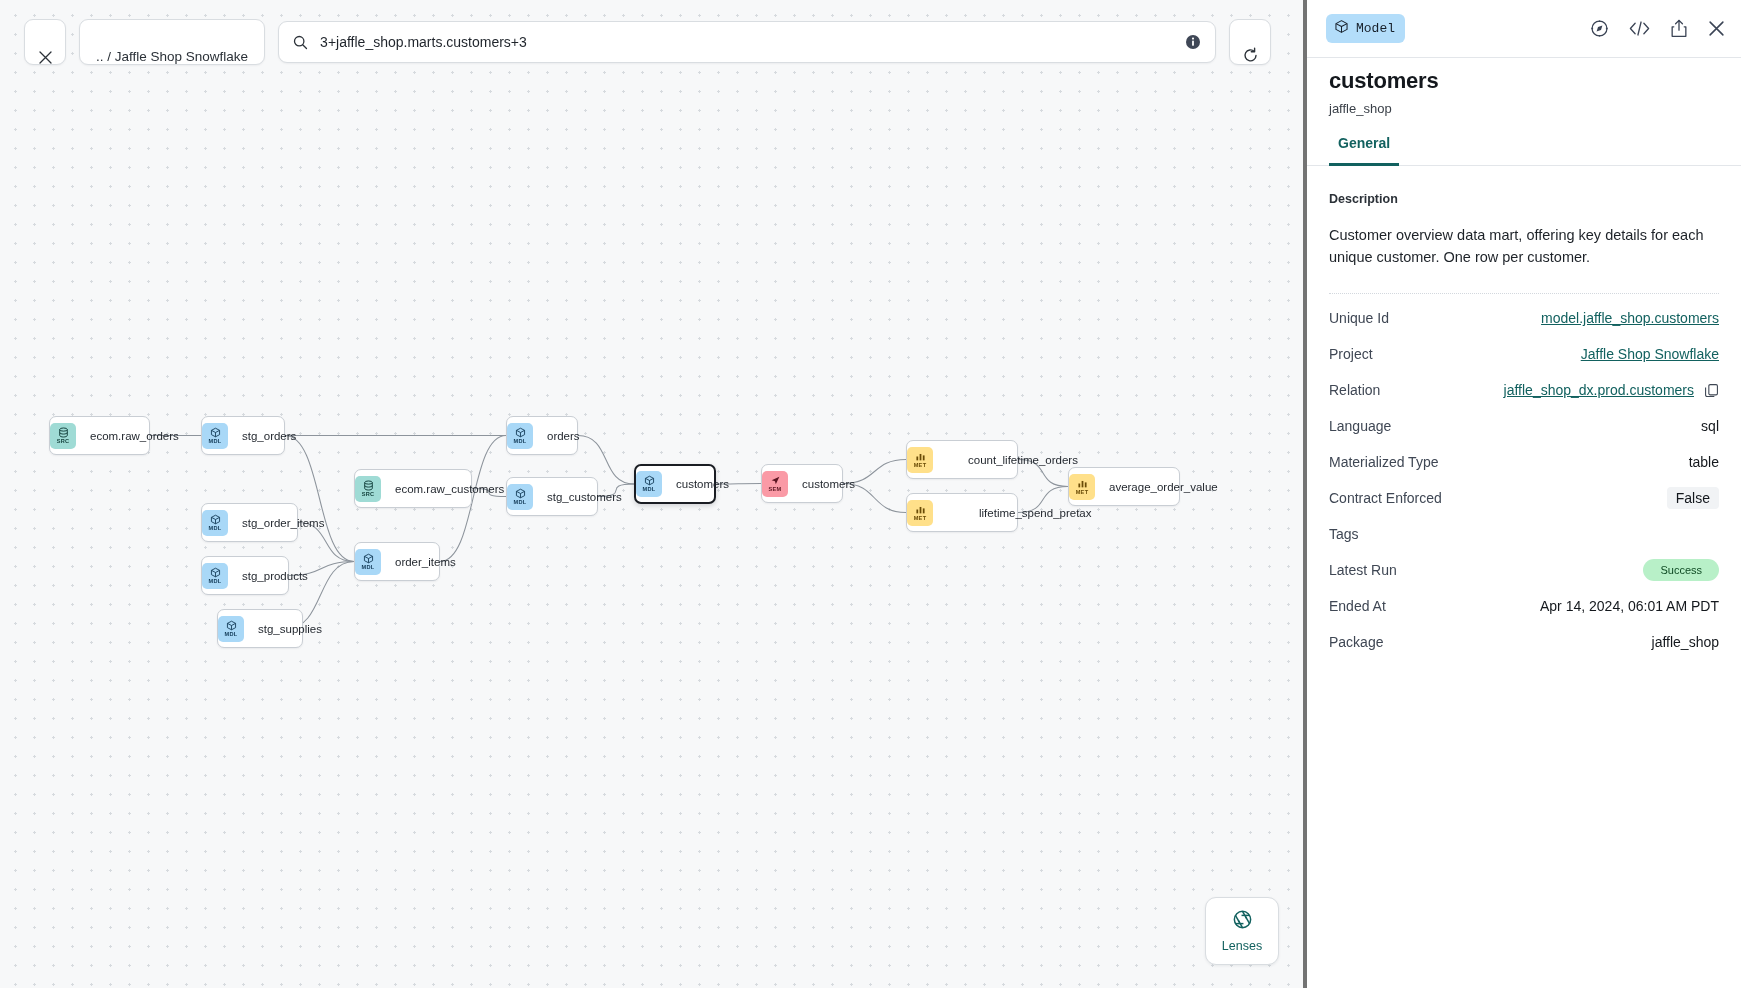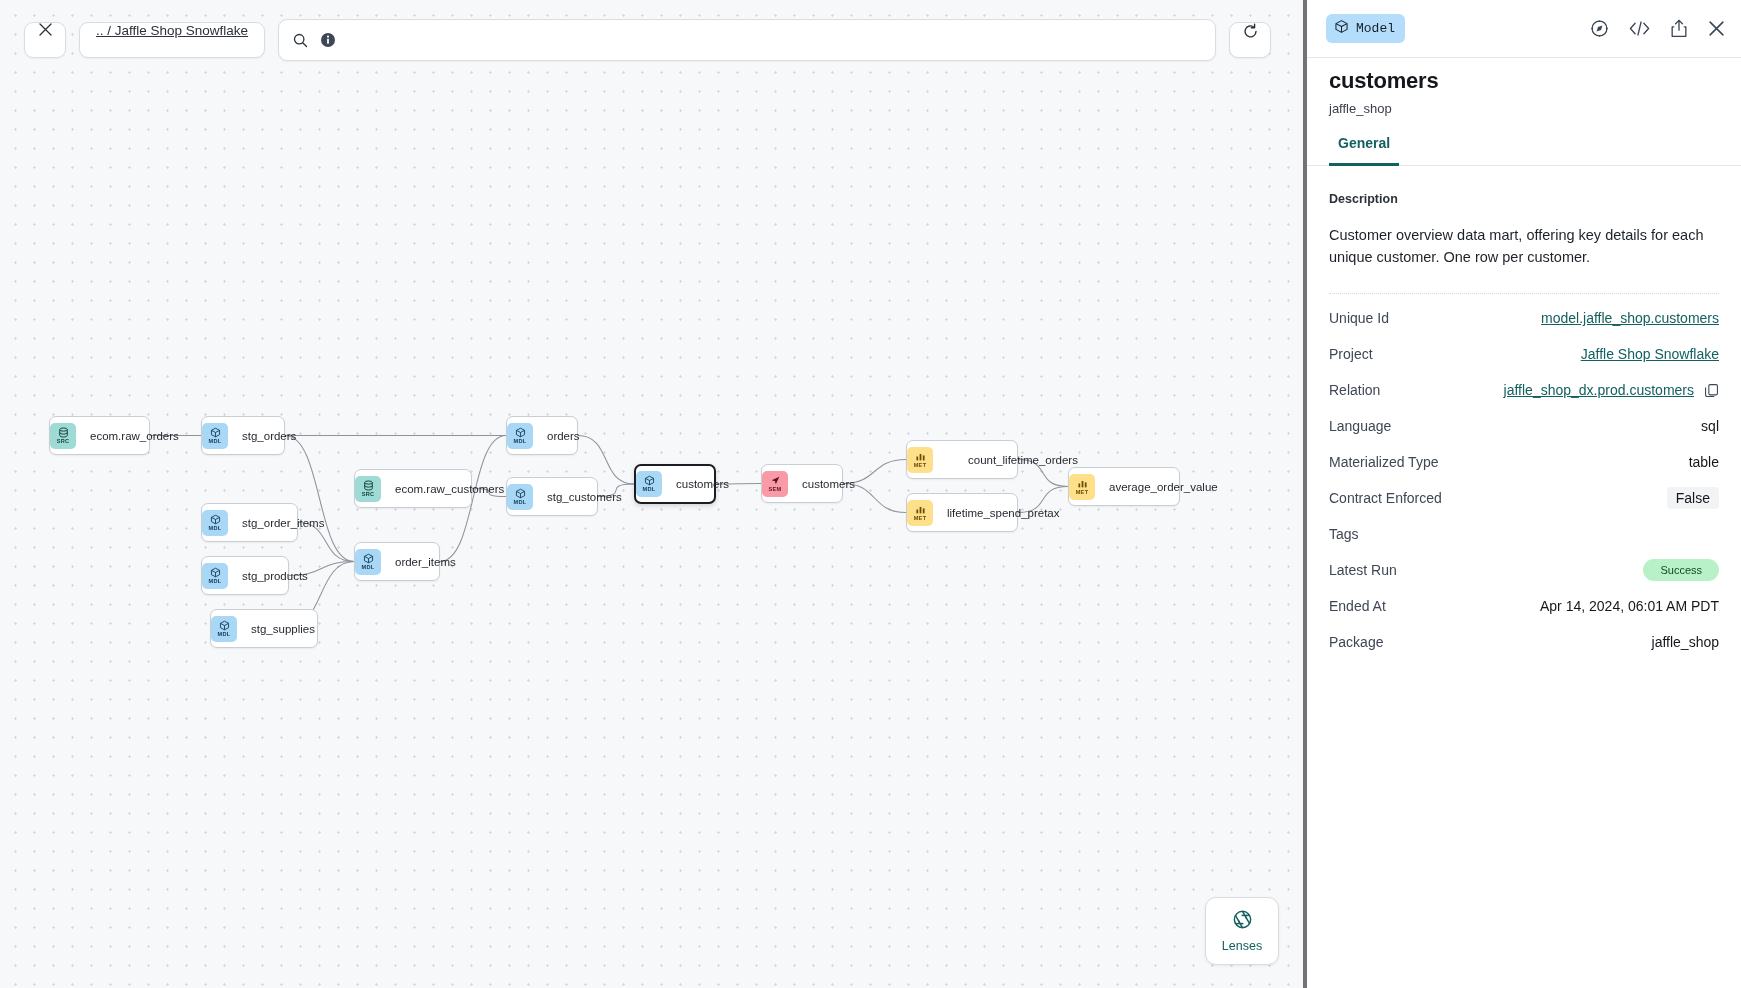--- a/index.html
+++ b/index.html
@@ -22,29 +22,28 @@
     overflow: hidden;
   }
 
   
   .toolbar {
     position: absolute; top: 19px; left: 24px;
     display: flex; align-items: center; gap: 13px;
     z-index: 30;
   }
   .tb-btn {
-    height: 36px; min-width: 42px;
+    height: 46px; min-width: 42px;
     background: #ffffff;
     border: 1px solid #d9dde1;
     border-radius: 9px;
-    display: flex; align-items: flex-start; justify-content: center;
+    display: flex; align-items: flex-end; justify-content: center;
     color: #2e3440;
     box-shadow: 0 1px 2px rgba(16,24,40,.05);
     cursor: pointer;
-    text-decoration: underline;
   }
   .tb-close { font-size: 16px; font-weight: 400; color: #2b3138; }
   .tb-breadcrumb {
     padding: 0 16px; font-size: 13.5px; color: #2b3138; white-space: nowrap;
   }
   .searchbar {
     width: 938px; height: 42px;
     background: #ffffff;
     border: 1px solid #d9dde1;
     border-radius: 9px;
@@ -177,20 +176,21 @@
       <div class="tb-btn">
         <span class="tb-breadcrumb">.. / Jaffle Shop Snowflake</span>
       </div>
       <div class="searchbar">
         <span class="s-icon">
           <svg width="15" height="15" viewBox="0 0 15 15">
               <circle cx="6.2" cy="6.2" r="4.7" stroke="#2b3138" stroke-width="1.3" fill="none"></circle>
               <path d="M9.7 9.7 L13.5 13.5" stroke="#2b3138" stroke-width="1.3" stroke-linecap="round"></path>
             </svg>
         </span>
+        <span class="s-text">3+jaffle_shop.marts.customers+3</span>
         <span class="s-info">
           <svg width="16" height="16" viewBox="0 0 16 16">
               <circle cx="8" cy="8" r="7" fill="#3f4756"></circle>
               <circle cx="8" cy="4.6" r="1.05" fill="#fff"></circle>
               <rect x="7.1" y="6.6" width="1.8" height="5.2" rx=".9" fill="#fff"></rect>
             </svg>
         </span>
       </div>
       <div class="tb-btn">
         <svg width="17" height="17" viewBox="0 0 17 17">
@@ -255,21 +255,21 @@
           <span class="badge mdl">
             <svg class="bico" width="11" height="11" viewBox="0 0 20 20" fill="none" stroke="#123a57" stroke-width="1.6" stroke-linejoin="round">
               <path d="M10 2.2 L17.4 6.1 L17.4 13.9 L10 17.8 L2.6 13.9 L2.6 6.1 Z"></path>
               <path d="M2.6 6.1 L10 10 L17.4 6.1"></path>
               <path d="M10 10 L10 17.8"></path>
             </svg>
             <span class="btxt">MDL</span>
           </span>
           <span class="node-label">stg_products</span>
         </div>
-        <div class="node" style="left: 210px; top: 609px; width: 108px; height: 39px;">
+        <div class="node" style="left: 217px; top: 609px; width: 86px; height: 39px;">
           <span class="badge mdl">
             <svg class="bico" width="11" height="11" viewBox="0 0 20 20" fill="none" stroke="#123a57" stroke-width="1.6" stroke-linejoin="round">
               <path d="M10 2.2 L17.4 6.1 L17.4 13.9 L10 17.8 L2.6 13.9 L2.6 6.1 Z"></path>
               <path d="M2.6 6.1 L10 10 L17.4 6.1"></path>
               <path d="M10 10 L10 17.8"></path>
             </svg>
             <span class="btxt">MDL</span>
           </span>
           <span class="node-label">stg_supplies</span>
         </div>
@@ -341,21 +341,21 @@
           <span class="badge met">
             <svg class="bico" width="11" height="11" viewBox="0 0 20 20" fill="#6a4b06">
               <rect x="2.6" y="10" width="3.2" height="7"></rect>
               <rect x="8.4" y="5.4" width="3.2" height="11.6"></rect>
               <rect x="14.2" y="8" width="3.2" height="9"></rect>
             </svg>
             <span class="btxt">MET</span>
           </span>
           <span class="node-label">count_lifetime_orders</span>
         </div>
-        <div class="node" style="left: 906px; top: 493px; width: 112px; height: 39px;">
+        <div class="node" style="left: 906px; top: 493px; width: 112px; height: 39px; gap: 32px;">
           <span class="badge met">
             <svg class="bico" width="11" height="11" viewBox="0 0 20 20" fill="#6a4b06">
               <rect x="2.6" y="10" width="3.2" height="7"></rect>
               <rect x="8.4" y="5.4" width="3.2" height="11.6"></rect>
               <rect x="14.2" y="8" width="3.2" height="9"></rect>
             </svg>
             <span class="btxt">MET</span>
           </span>
           <span class="node-label">lifetime_spend_pretax</span>
         </div>

